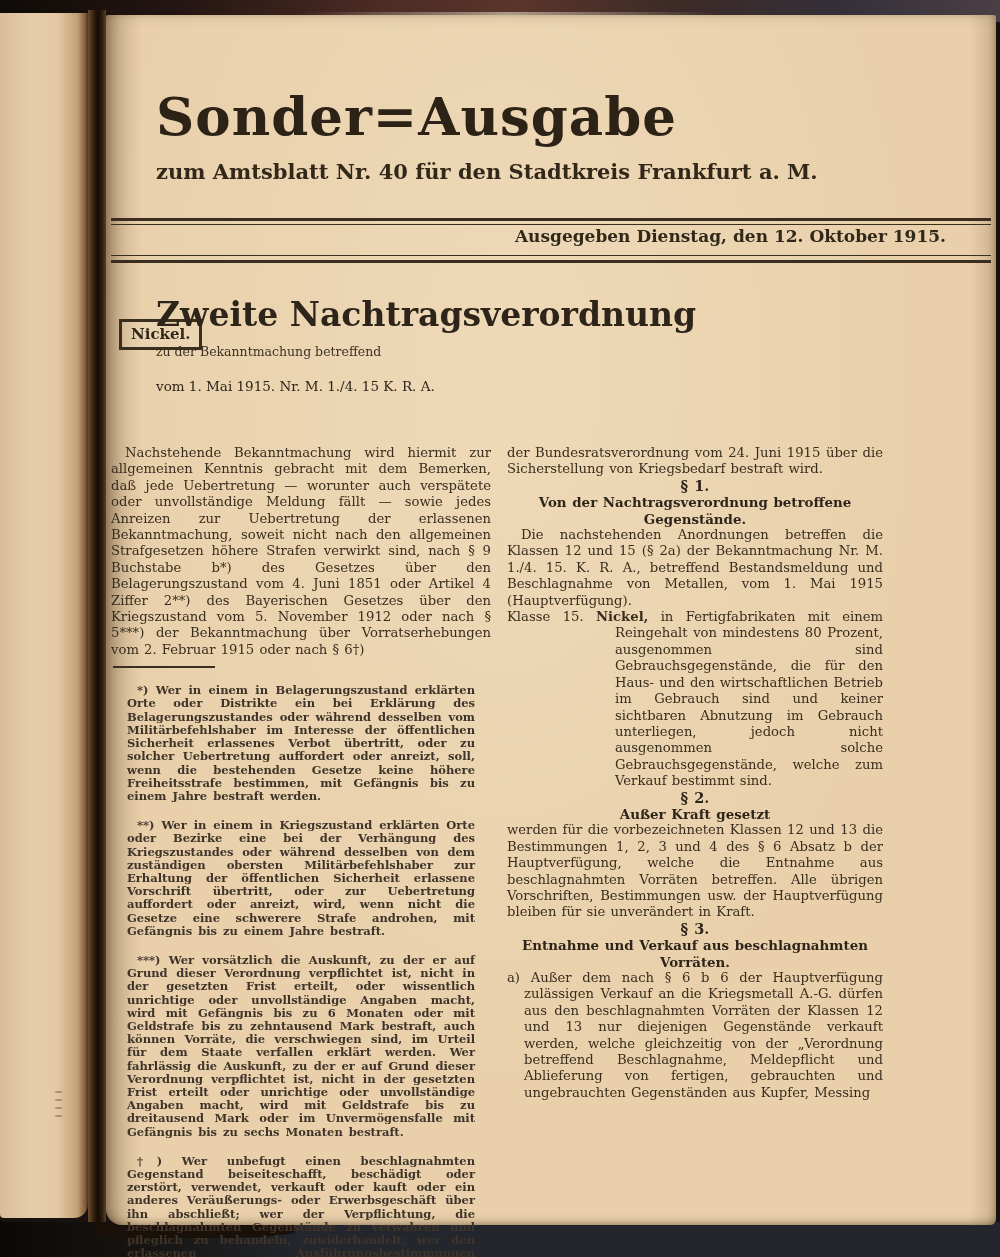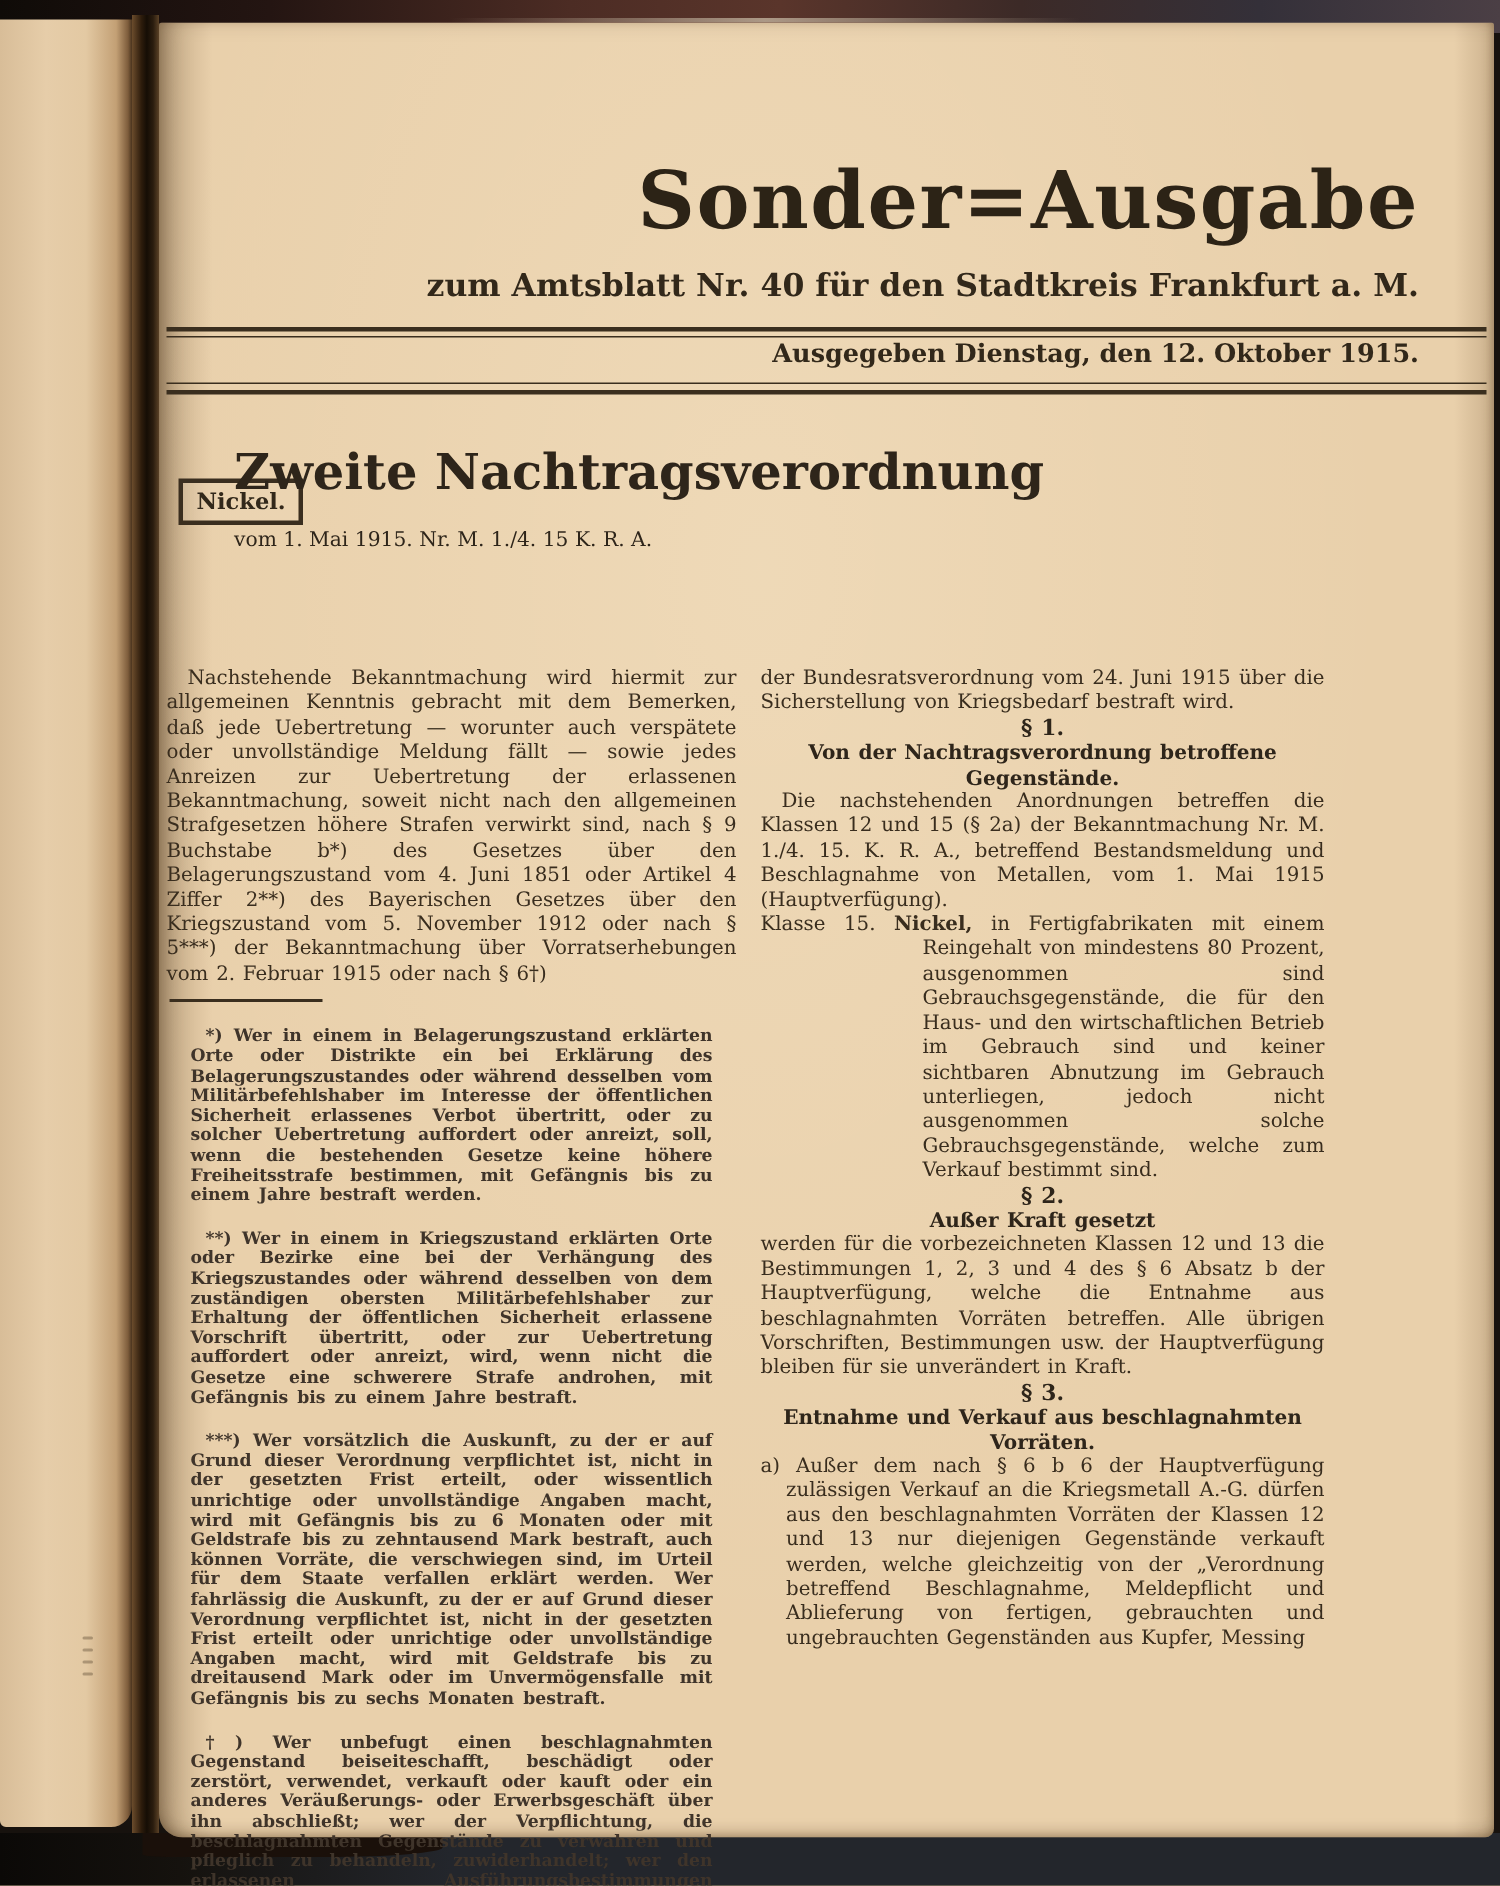--- a/index.html
+++ b/index.html
@@ -37,21 +37,21 @@
     position:absolute;left:106px;top:15px;width:890px;height:1210px;
     background:
       radial-gradient(ellipse at 45% 30%, rgba(255,244,220,.25), rgba(0,0,0,0) 60%),
       linear-gradient(90deg, rgba(92,62,30,.28) 0%, rgba(92,62,30,0) 4%),
       linear-gradient(270deg, rgba(92,62,30,.22) 0%, rgba(92,62,30,0) 3%),
       #e9d0ab;
     border-radius:2px 2px 6px 16px;
     box-shadow: inset 10px 0 18px -8px rgba(50,30,10,.5), inset -4px 0 8px -4px rgba(80,55,25,.4), inset 0 -6px 10px -6px rgba(80,55,25,.45);
     color:#362b1d;
   }
-  .masthead{position:absolute;left:50px;top:90px;width:790px;text-align:right;}
+  .masthead{position:absolute;left:50px;top:72px;width:790px;text-align:left;}
   .masthead-title{font-size:53px;font-weight:bold;letter-spacing:1px;color:#2c2316;line-height:1.1;}
   .masthead-subtitle{font-size:21px;font-weight:bold;margin-top:14px;color:#32281a;}
   .rule{position:absolute;left:5px;width:880px;height:3px;border-top:3px solid #3a2e1e;border-bottom:1px solid #3a2e1e;}
   .rule.r1{top:203px;}
   .rule.r2{top:240px;height:4px;border-top:1px solid #3a2e1e;border-bottom:3px solid #3a2e1e;}
   .date-line{position:absolute;left:50px;top:211px;width:790px;text-align:right;font-size:17px;font-weight:bold;color:#32281a;}
   .margin-label-box{
     position:absolute;left:13px;top:304px;border:3px solid #3a2e1f;
     padding:3px 9px 4px;font-size:15px;font-weight:bold;color:#32281a;background:rgba(255,248,230,.08);text-align:center;
   }
@@ -100,20 +100,21 @@
   </div>
 
   <div class="rule r1"></div>
   <div class="date-line">Ausgegeben Dienstag, den 12. Oktober 1915.</div>
   <div class="rule r2"></div>
 
   <div class="margin-label-box">Nickel.</div>
 
   <div class="ordinance">
     <div class="ordinance-title">Zweite Nachtragsverordnung</div>
+    <div class="ordinance-sub1">zu der Bekanntmachung betreffend</div>
     <div class="ordinance-ref">vom 1. Mai 1915.  Nr. M. 1./4. 15 K. R. A.</div>
   </div>
 
   <div class="columns">
 
     <div class="col">
       <p class="intro">Nachstehende Bekanntmachung wird hiermit zur allgemeinen Kenntnis gebracht mit dem Bemerken, daß jede Uebertretung — worunter auch verspätete oder unvollständige Meldung fällt — sowie jedes Anreizen zur Uebertretung der erlassenen Bekanntmachung, soweit nicht nach den allgemeinen Strafgesetzen höhere Strafen verwirkt sind, nach § 9 Buchstabe b*) des Gesetzes über den Belagerungszustand vom 4. Juni 1851 oder Artikel 4 Ziffer 2**) des Bayerischen Gesetzes über den Kriegszustand vom 5. November 1912 oder nach § 5***) der Bekanntmachung über Vorratserhebungen vom 2. Februar 1915 oder nach § 6†)</p>
       <div class="fn-sep"></div>
       <div class="footnotes">
         <p>*) Wer in einem in Belagerungszustand erklärten Orte oder Distrikte ein bei Erklärung des Belagerungszustandes oder während desselben vom Militärbefehlshaber im Interesse der öffentlichen Sicherheit erlassenes Verbot übertritt, oder zu solcher Uebertretung auffordert oder anreizt, soll, wenn die bestehenden Gesetze keine höhere Freiheitsstrafe bestimmen, mit Gefängnis bis zu einem Jahre bestraft werden.</p>

